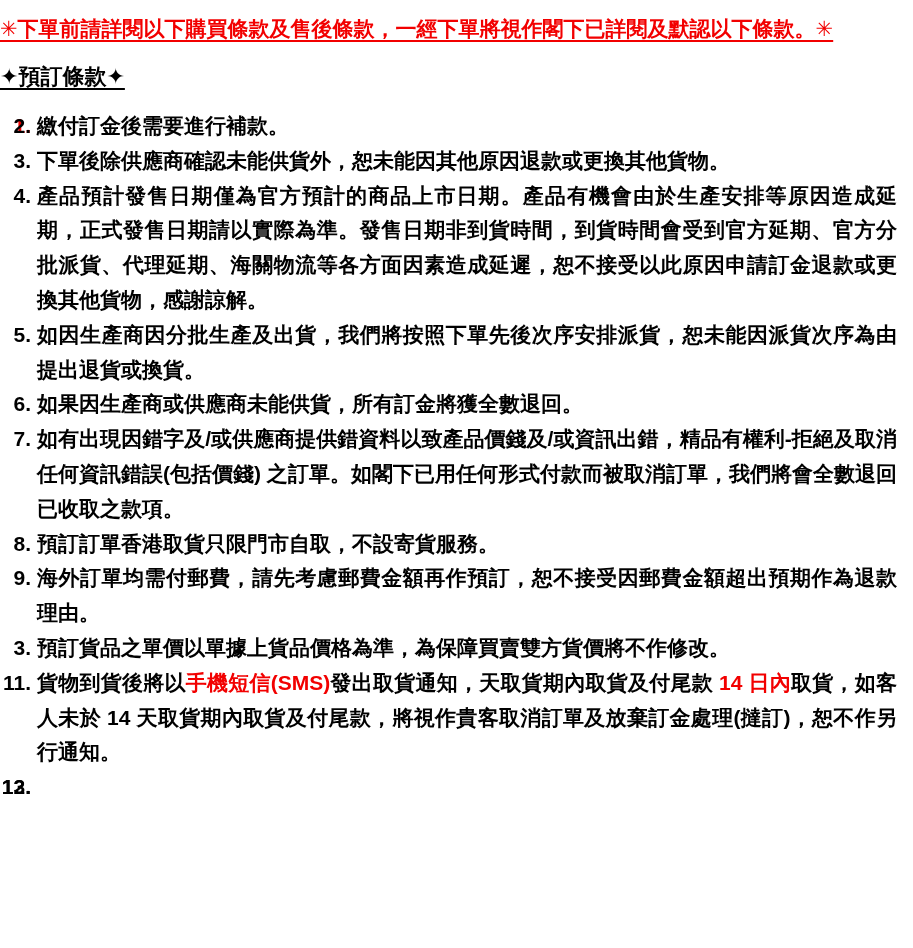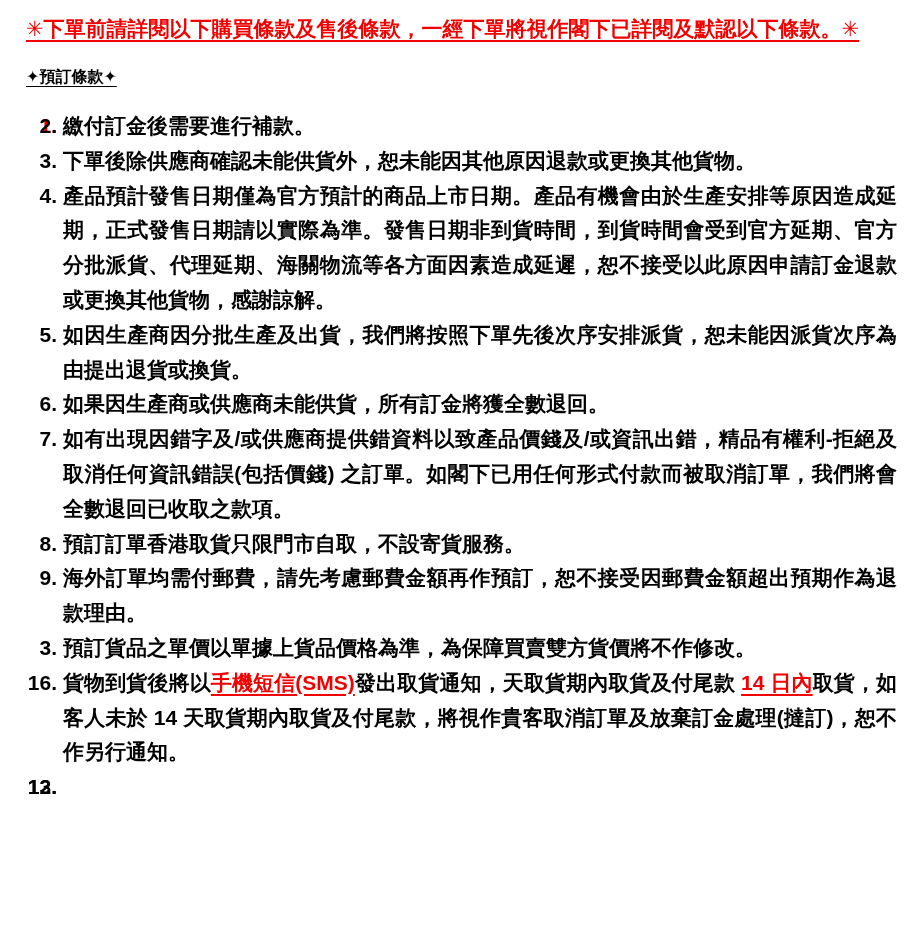--- a/index.html
+++ b/index.html
@@ -8,54 +8,53 @@
     --link:#0000ee;
   }
   html,body{margin:0;padding:0;background:#ffffff;}
   body{
     width:913px;height:948px;overflow:hidden;
     font-family:"Liberation Sans","DejaVu Sans",sans-serif;
     font-weight:700;
     color:var(--black);
     font-size:21px;
   }
-  .doc{padding:11px 16px 0 12px;margin-left:14px;}
+  .doc{padding:11px 16px 0 0;}
   .header-line{
     margin:0 0 13px 0;
     line-height:35px;
     color:var(--red);
     text-decoration:underline;
     text-underline-offset:4px;
   }
   .section-title{
     margin:0 0 15px 0;
     line-height:35px;
     color:var(--black);
     text-decoration:underline;
     text-underline-offset:4px;
-    font-size:16px;
+    font-size:22px;
   }
   ol.terms{list-style:none;margin:0;padding:0;}
   li.term{
     position:relative;
     padding-left:37px;
     line-height:34.8px;
     text-align:justify;
   }
   .term-number{
     position:absolute;
     left:0;top:0;
     width:31px;
     text-align:right;
   }
   .seg-normal{color:var(--black);}
   .seg-red{color:var(--red);}
   .seg-red-underline{
     color:var(--red);
-    text-decoration:underline;
     text-underline-offset:4px;
   }
 </style>
 </head>
 <body>
 
 <div class="doc">
   <p class="header-line">✳下單前請詳閱以下購買條款及售後條款，一經下單將視作閣下已詳閱及默認以下條款。✳</p>
 
   <p class="section-title">✦預訂條款✦</p>
@@ -64,19 +63,19 @@
       <li class="term"><span class="term-number seg-red">1.</span></li>
       <li class="term"><span class="term-number">2.</span><span class="seg-normal">繳付訂金後需要進行補款。</span></li>
       <li class="term"><span class="term-number">3.</span><span class="seg-normal">下單後除供應商確認未能供貨外，恕未能因其他原因退款或更換其他貨物。</span></li>
       <li class="term"><span class="term-number">4.</span><span class="seg-normal">產品預計發售日期僅為官方預計的商品上市日期。產品有機會由於生產安排等原因造成延期，正式發售日期請以實際為準。發售日期非到貨時間，到貨時間會受到官方延期、官方分批派貨、代理延期、海關物流等各方面因素造成延遲，恕不接受以此原因申請訂金退款或更換其他貨物，感謝諒解。</span></li>
       <li class="term"><span class="term-number">5.</span><span class="seg-normal">如因生產商因分批生產及出貨，我們將按照下單先後次序安排派貨，恕未能因派貨次序為由提出退貨或換貨。</span></li>
       <li class="term"><span class="term-number">6.</span><span class="seg-normal">如果因生產商或供應商未能供貨，所有訂金將獲全數退回。</span></li>
       <li class="term"><span class="term-number">7.</span><span class="seg-normal">如有出現因錯字及/或供應商提供錯資料以致產品價錢及/或資訊出錯，精品有權利-拒絕及取消任何資訊錯誤(包括價錢) 之訂單。如閣下已用任何形式付款而被取消訂單，我們將會全數退回已收取之款項。</span></li>
       <li class="term"><span class="term-number">8.</span><span class="seg-normal">預訂訂單香港取貨只限門市自取，不設寄貨服務。</span></li>
       <li class="term"><span class="term-number">9.</span><span class="seg-normal">海外訂單均需付郵費，請先考慮郵費金額再作預訂，恕不接受因郵費金額超出預期作為退款理由。</span></li>
       <li class="term"><span class="term-number">3.</span><span class="seg-normal">預訂貨品之單價以單據上貨品價格為準，為保障買賣雙方貨價將不作修改。</span></li>
-      <li class="term"><span class="term-number">16.</span><span class="seg-normal">貨物到貨後將以</span><span class="seg-red-underline">手機短信(SMS)</span><span class="seg-normal">發出取貨通知，天取貨期內取貨及付尾款 </span><span class="seg-red-underline">14 日內</span><span class="seg-normal">取貨，如客人未於 14 天取貨期內取貨及付尾款，將視作貴客取消訂單及放棄訂金處理(撻訂)，恕不作另行通知。</span></li>
+      <li class="term"><span class="term-number">11.</span><span class="seg-normal">貨物到貨後將以</span><span class="seg-red-underline">手機短信(SMS)</span><span class="seg-normal">發出取貨通知，天取貨期內取貨及付尾款 </span><span class="seg-red-underline">14 日內</span><span class="seg-normal">取貨，如客人未於 14 天取貨期內取貨及付尾款，將視作貴客取消訂單及放棄訂金處理(撻訂)，恕不作另行通知。</span></li>
       <li class="term"><span class="term-number">12.</span></li>
       <li class="term">
         <span class="term-number">13.</span>
       </li>
     </ol>
 </div>
 
 </body></html>

